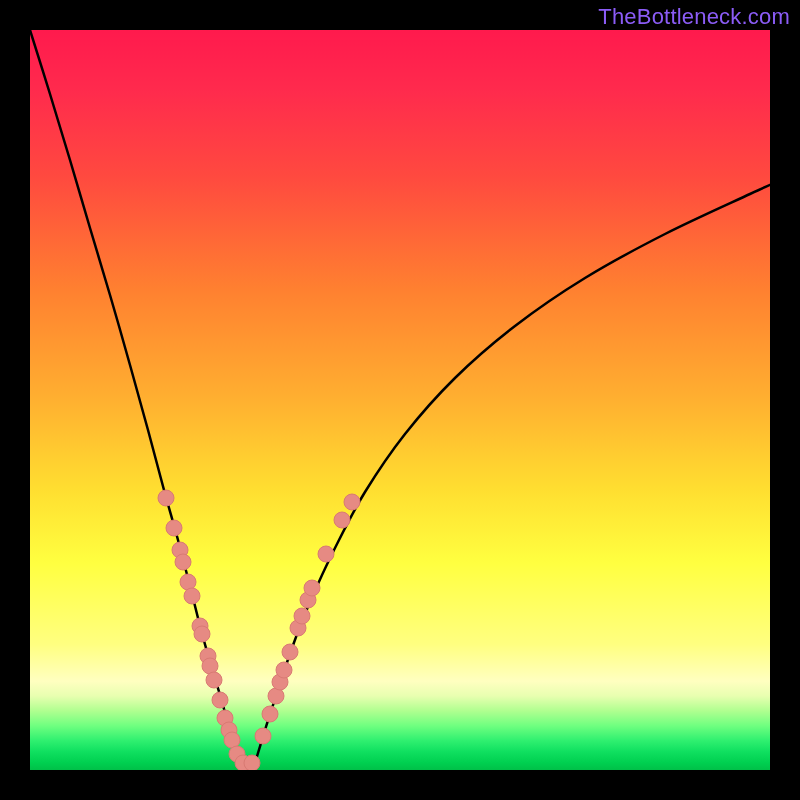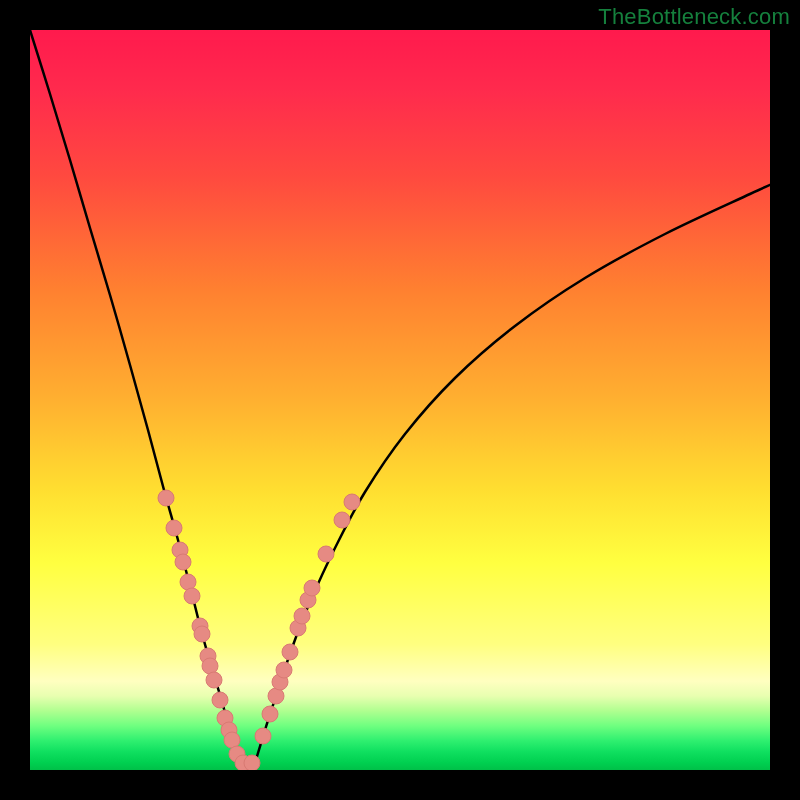--- a/index.html
+++ b/index.html
@@ -54,21 +54,21 @@
     position: absolute;
     left: 0;
     top: 0;
     width: 740px;
     height: 740px;
   }
   .watermark {
     position: absolute;
     top: 4px;
     right: 10px;
-    color: #15803d;
+    color: #8b5cf6;
     font-size: 22px;
     font-weight: 500;
     letter-spacing: 0.2px;
     user-select: none;
   }
 </style>
 </head>
 <body>
 
 <div class="frame">

